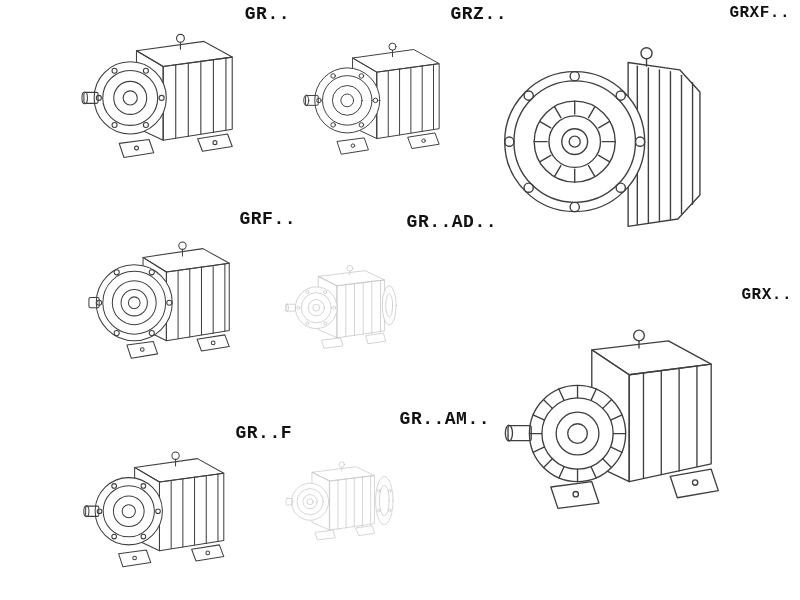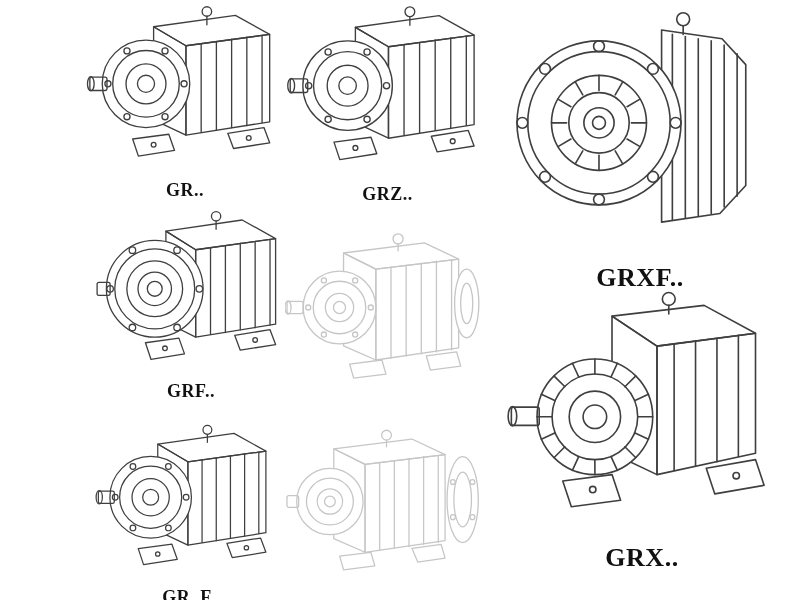--- a/index.html
+++ b/index.html
@@ -7,22 +7,22 @@
   body {
     position:relative;
     background:var(--page-bg,#ffffff);
     font-family:"Liberation Serif", serif;
     overflow:hidden;
   }
   #defs-holder { position:absolute; width:0; height:0; overflow:hidden; }
   .cell {
     position:absolute;
     display:flex;
-    flex-direction:column;
-    align-items:center;
+    flex-direction:row;
+    font-family:Liberation Mono, monospace;
   }
   .art {
     flex:1 1 auto;
     width:100%;
     display:flex;
     align-items:center;
     justify-content:center;
     min-height:0;
   }
   .art svg { width:100%; height:100%; }
@@ -30,21 +30,21 @@
   .faded  { color:var(--faded-line,#c6c6c6); }
   .lbl {
     flex:0 0 auto;
     font-weight:700;
     font-size:18px;
     letter-spacing:0.5px;
     color:var(--label,#111111);
     padding:2px 0 3px 0;
     white-space:nowrap;
   }
-  .lbl-lg { font-size:26px; }
+  .lbl-lg { font-size:16px; }
 </style>
 </head>
 <body>
 
 <div id="defs-holder">
 <svg width="0" height="0" aria-hidden="true">
   <defs>
 
     <g id="gbx-foot" stroke="currentColor" fill="none" stroke-width="1.4" stroke-linejoin="round" stroke-linecap="round">
       <polygon points="72,26 158,14 194,34 106,46"></polygon>
@@ -241,21 +241,21 @@
 
 <figure class="cell" style="left:80px; top:2px; width:210px; height:202px;">
   <div class="art normal">
     <svg viewBox="0 0 210 185">
         <use href="#gbx-foot"></use>
       </svg>
   </div>
   <figcaption class="lbl">GR..</figcaption>
 </figure>
 
-<figure class="cell" style="left:285px; top:2px; width:205px; height:206px;">
+<figure class="cell" style="left:302px; top:2px; width:205px; height:206px;">
   <div class="art normal">
     <svg viewBox="0 0 210 185">
         <use href="#gbx-foot"></use>
       </svg>
   </div>
   <figcaption class="lbl">GRZ..</figcaption>
 </figure>
 
 <figure class="cell" style="left:490px; top:2px; width:300px; height:294px;">
   <div class="art normal">
@@ -274,37 +274,39 @@
   </div>
   <figcaption class="lbl">GRF..</figcaption>
 </figure>
 
 <figure class="cell" style="left:285px; top:210px; width:212px; height:196px;">
   <div class="art faded">
     <svg viewBox="0 0 210 185">
         <use href="#gbx-adapter"></use>
       </svg>
   </div>
+  <figcaption class="lbl">GR..AD..</figcaption>
 </figure>
 
 <figure class="cell" style="left:82px; top:421px; width:210px; height:190px;">
   <div class="art normal">
     <svg viewBox="0 0 210 185">
         <use href="#gbx-foot"></use>
       </svg>
   </div>
   <figcaption class="lbl">GR..F</figcaption>
 </figure>
 
 <figure class="cell" style="left:285px; top:407px; width:205px; height:190px;">
   <div class="art faded">
     <svg viewBox="0 0 210 185">
         <use href="#gbx-adapter-flange"></use>
       </svg>
   </div>
+  <figcaption class="lbl">GR..AM..</figcaption>
 </figure>
 
 <figure class="cell" style="left:492px; top:284px; width:300px; height:292px;">
   <div class="art normal">
     <svg viewBox="0 0 280 240">
         <use href="#gbx-large"></use>
       </svg>
   </div>
   <figcaption class="lbl lbl-lg">GRX..</figcaption>
 </figure>

